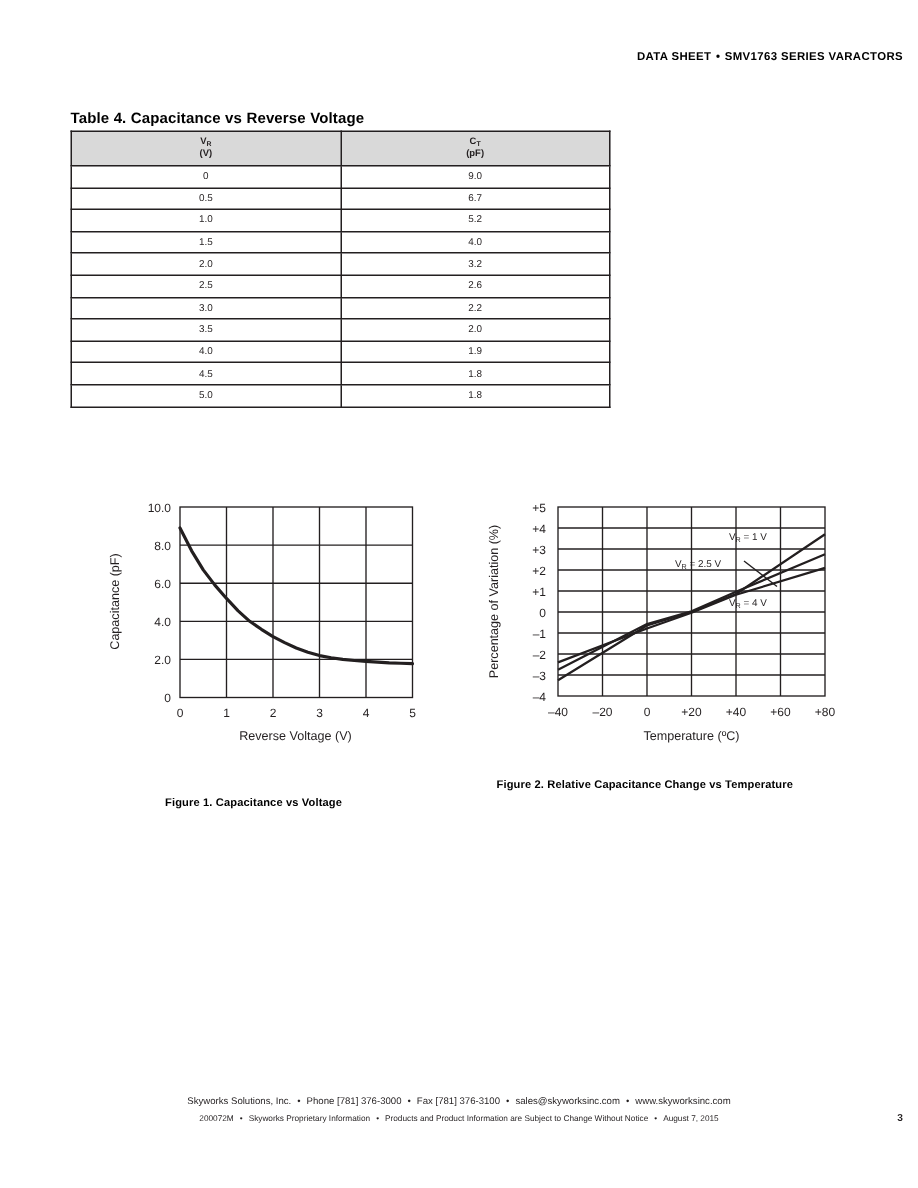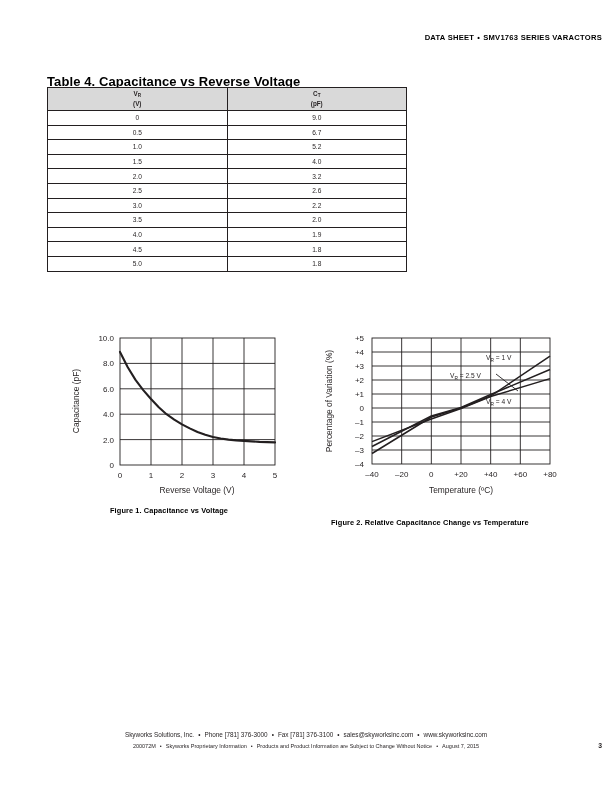--- a/index.html
+++ b/index.html
@@ -34,21 +34,21 @@
     color: #000;
     white-space: nowrap;
   }
   .doc-header .sep { padding: 0 3px; }
 
   
   .table-caption {
     position: absolute;
     left: 47px;
     top: 74px;
-    font-size: 13px;
+    font-size: 10px;
     font-weight: bold;
     letter-spacing: 0.1px;
   }
   table.cap-table {
     position: absolute;
     left: 47px;
     top: 87px;
     width: 360px;
     border-collapse: collapse;
     table-layout: fixed;
@@ -249,21 +249,21 @@
       <text class="tick-label" x="58" y="150" text-anchor="middle">0</text>
       <text class="tick-label" x="89" y="150" text-anchor="middle">1</text>
       <text class="tick-label" x="120" y="150" text-anchor="middle">2</text>
       <text class="tick-label" x="151" y="150" text-anchor="middle">3</text>
       <text class="tick-label" x="182" y="150" text-anchor="middle">4</text>
       <text class="tick-label" x="213" y="150" text-anchor="middle">5</text>
 
       <text class="axis-title" x="135" y="165" text-anchor="middle">Reverse Voltage (V)</text>
       <text class="axis-title" x="17" y="73" text-anchor="middle" transform="rotate(-90 17 73)">Capacitance (pF)</text>
     </svg>
-    <div class="fig-caption" id="figure-1-caption" style="left:48px; top:178px; position:absolute;">Figure 1. Capacitance vs Voltage</div>
+    <div class="fig-caption" id="figure-1-caption" style="left:48px; top:202px; position:absolute;">Figure 1. Capacitance vs Voltage</div>
   </div>
 
   <div class="figure" id="figure-2">
     <svg width="250" height="175" viewBox="0 0 250 175">
 
       <text class="tick-label" x="46" y="13" text-anchor="end">+5</text>
       <text class="tick-label" x="46" y="27" text-anchor="end">+4</text>
       <text class="tick-label" x="46" y="41" text-anchor="end">+3</text>
       <text class="tick-label" x="46" y="55" text-anchor="end">+2</text>
       <text class="tick-label" x="46" y="69" text-anchor="end">+1</text>

